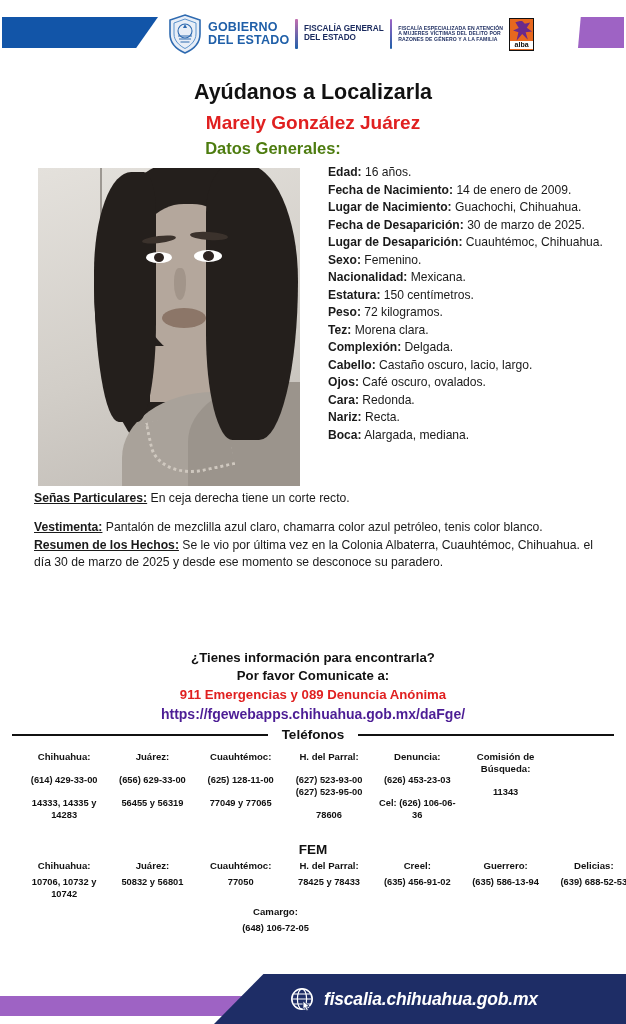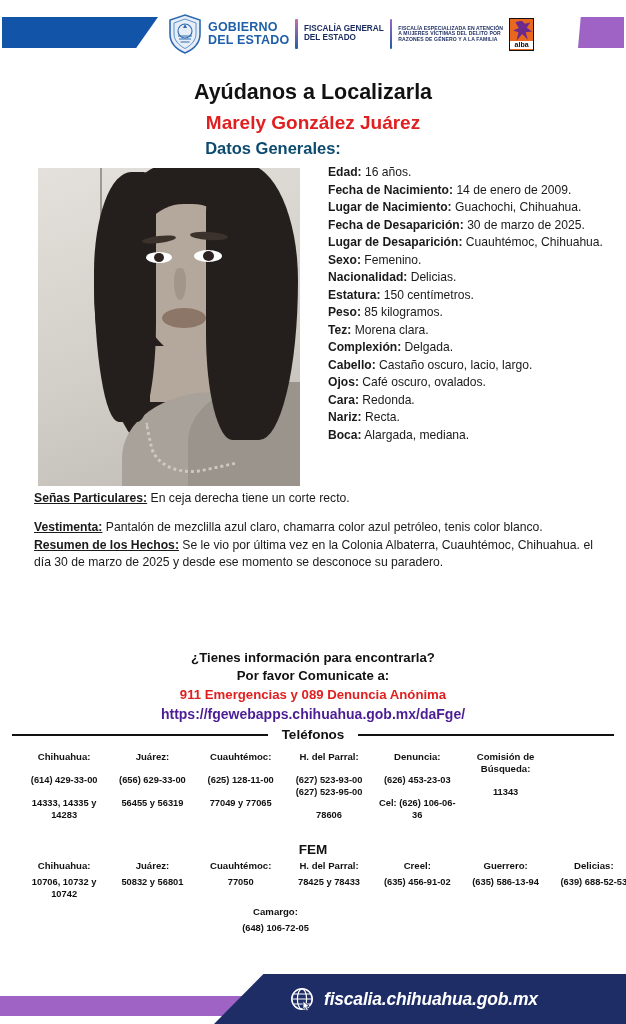--- a/index.html
+++ b/index.html
@@ -60,21 +60,21 @@
   .title-main {
     position: absolute; left: 0; top: 80px; width: 626px; text-align: center;
     font-size: 21.5px; font-weight: bold; color: #111;
   }
   .title-name {
     position: absolute; left: 0; top: 112px; width: 626px; text-align: center;
     font-size: 19px; font-weight: bold; color: #e02020;
   }
   .title-datos {
     position: absolute; left: 0; top: 139px; width: 532px; text-align: center;
-    font-size: 16.5px; font-weight: bold; color: #0c4a6e; padding-left: 14px;
+    font-size: 16.5px; font-weight: bold; color: #4d7c0f; padding-left: 14px;
   }
 
   
   .photo {
     position: absolute; left: 38px; top: 168px; width: 262px; height: 318px;
     background: #cfcbc6; overflow: hidden;
   }
   .photo .wall { position: absolute; inset: 0; background: linear-gradient(160deg,#e4e1dc 0%, #d2cec8 55%, #bfbab4 100%); }
   .photo .wall-line { position: absolute; left: 62px; top: 0; width: 2px; height: 56px; background: #9d9892; }
   .photo .hair-back {
@@ -260,23 +260,23 @@
     <div class="lip"></div>
   </div>
 
   <div class="data-list" id="general-data-list">
       <div class="row"><b>Edad:</b><span> 16 años.</span></div>
       <div class="row"><b>Fecha de Nacimiento:</b><span> 14 de enero de 2009.</span></div>
       <div class="row"><b>Lugar de Nacimiento:</b><span> Guachochi, Chihuahua.</span></div>
       <div class="row"><b>Fecha de Desaparición:</b><span> 30 de marzo de 2025.</span></div>
       <div class="row"><b>Lugar de Desaparición:</b><span> Cuauhtémoc, Chihuahua.</span></div>
       <div class="row"><b>Sexo:</b><span> Femenino.</span></div>
-      <div class="row"><b>Nacionalidad:</b><span> Delicias.</span></div>
+      <div class="row"><b>Nacionalidad:</b><span> Mexicana.</span></div>
       <div class="row"><b>Estatura:</b><span> 150 centímetros.</span></div>
-      <div class="row"><b>Peso:</b><span> 85 kilogramos.</span></div>
+      <div class="row"><b>Peso:</b><span> 72 kilogramos.</span></div>
       <div class="row"><b>Tez:</b><span> Morena clara.</span></div>
       <div class="row"><b>Complexión:</b><span> Delgada.</span></div>
       <div class="row"><b>Cabello:</b><span>  Castaño oscuro, lacio, largo.</span></div>
       <div class="row"><b>Ojos:</b><span> Café oscuro, ovalados.</span></div>
       <div class="row"><b>Cara:</b><span> Redonda.</span></div>
       <div class="row"><b>Nariz:</b><span> Recta.</span></div>
       <div class="row"><b>Boca:</b><span> Alargada, mediana.</span></div>
     </div>
 
   <div class="note note-senas">

